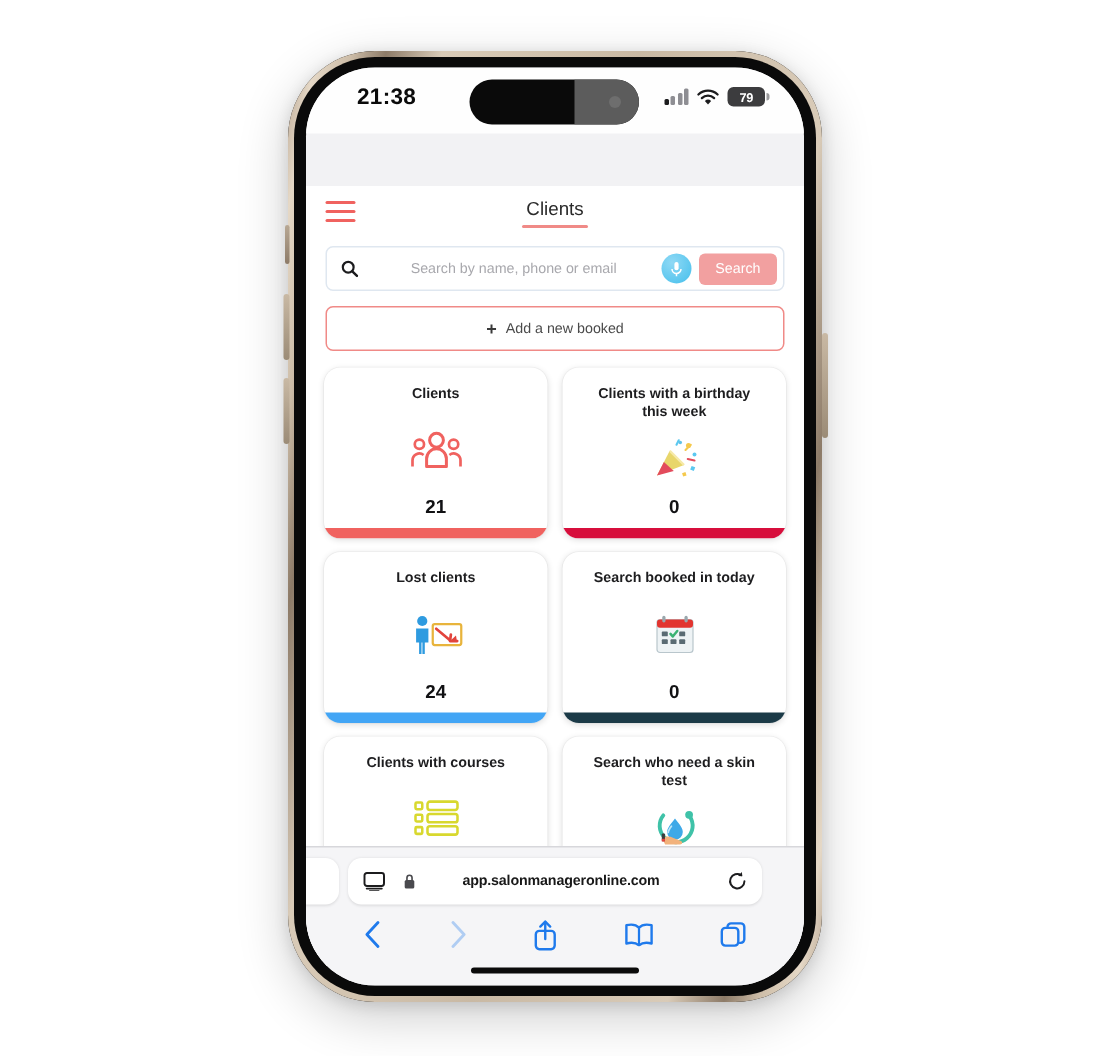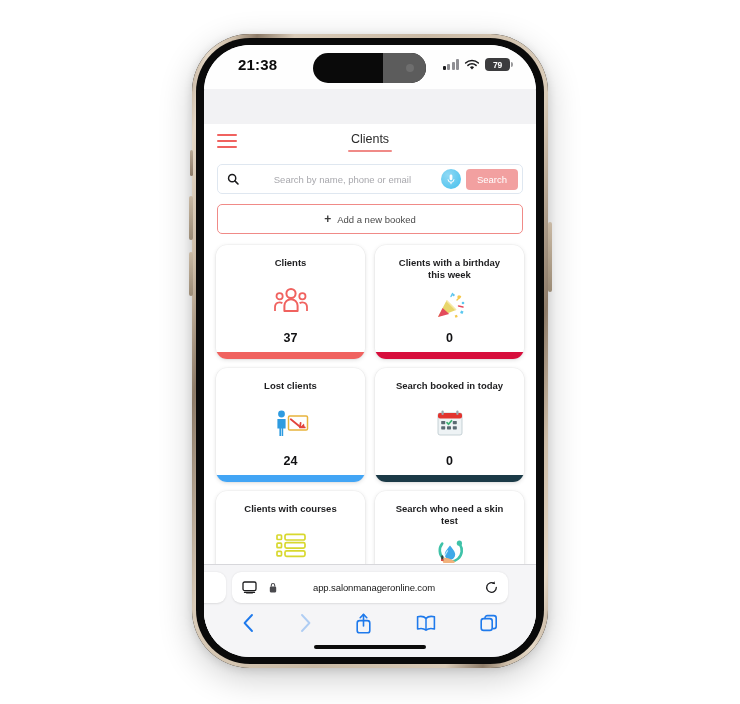--- a/index.html
+++ b/index.html
@@ -380,20 +380,21 @@
   }
   .aa-btn { width: 15px; height: 13px; flex: 0 0 auto; cursor:pointer; }
   .lock-ico { width: 8px; height: 11px; flex: 0 0 auto; margin-left: 12px; }
   .url-text {
     flex: 1 1 auto;
     text-align: center;
     font-size: 9.5px;
     color: #181818;
     letter-spacing: -0.1px;
     margin-left: -14px;
+    font-weight: bold;
   }
   .reload-ico { width: 13px; height: 13px; flex: 0 0 auto; cursor:pointer; }
 
   .toolbar {
     position: absolute;
     left: 0; top: 44px;
     width: 332px;
     height: 28px;
     display:flex;
     align-items:center;
@@ -497,21 +498,21 @@
           <div class="card-icon">
             <svg width="34" height="26" viewBox="0 0 34 26">
               <circle cx="17" cy="6.5" r="4.6" stroke="#F0625F" stroke-width="2" fill="none"></circle>
               <path d="M10.4 24 v-5.2 a6.6 6.6 0 0 1 13.2 0 V24 Z" stroke="#F0625F" stroke-width="2" fill="none" stroke-linejoin="round"></path>
               <circle cx="5.6" cy="9.2" r="3.1" stroke="#F0625F" stroke-width="1.8" fill="none"></circle>
               <path d="M1 24 v-4.1 a4.6 4.6 0 0 1 7.4 -3.6" stroke="#F0625F" stroke-width="1.8" fill="none" stroke-linejoin="round"></path>
               <circle cx="28.4" cy="9.2" r="3.1" stroke="#F0625F" stroke-width="1.8" fill="none"></circle>
               <path d="M33 24 v-4.1 a4.6 4.6 0 0 0 -7.4 -3.6" stroke="#F0625F" stroke-width="1.8" fill="none" stroke-linejoin="round"></path>
             </svg>
           </div>
-          <div class="card-value">37</div>
+          <div class="card-value">21</div>
           <div class="card-accent" style="background:#F0625F"></div>
         </div>
 
         <div class="card">
           <div class="card-title">Clients with a birthday this week</div>
           <div class="card-icon">
             <svg width="30" height="28" viewBox="0 0 30 28">
               <path d="M3 25 L11.5 8.5 L21 18 Z" fill="#E8D66B"></path>
               <path d="M3 25 L7.6 16 L14.2 22 Z" fill="#E34B5C"></path>
               <path d="M11.5 8.5 L21 18" stroke="#F6E9A8" stroke-width="1.6"></path>

